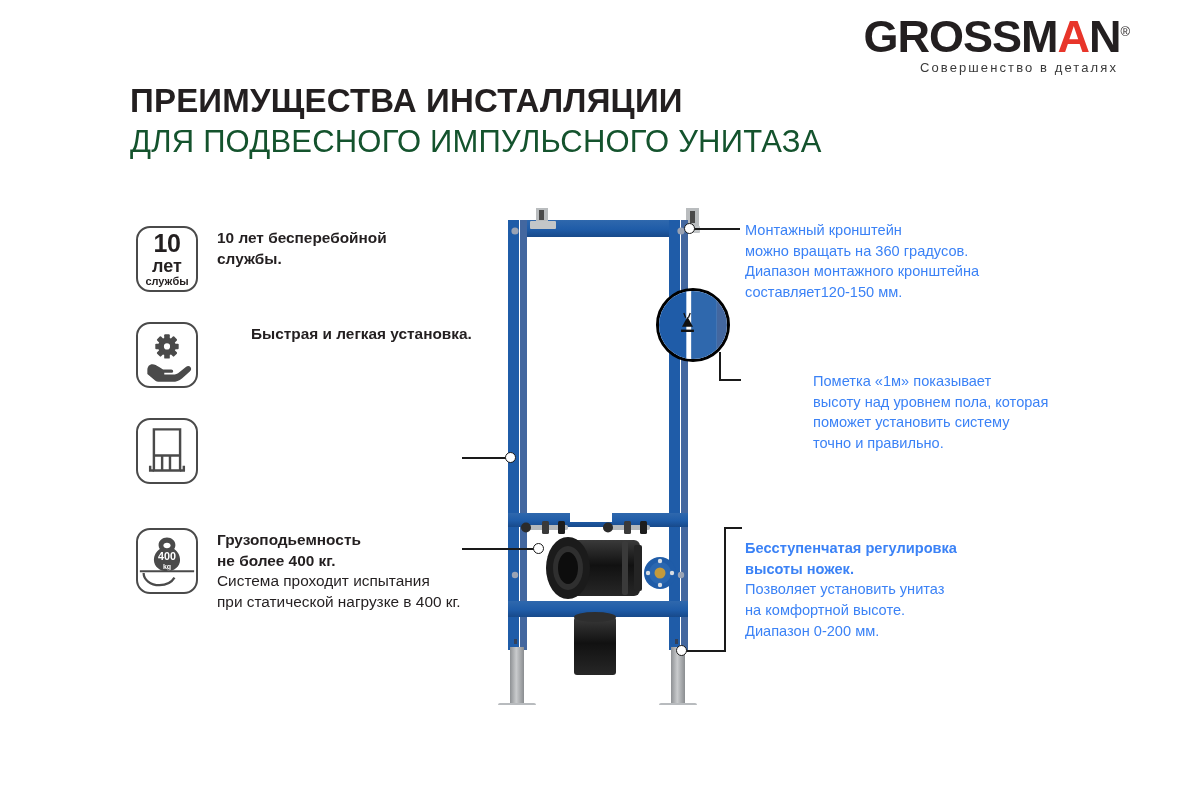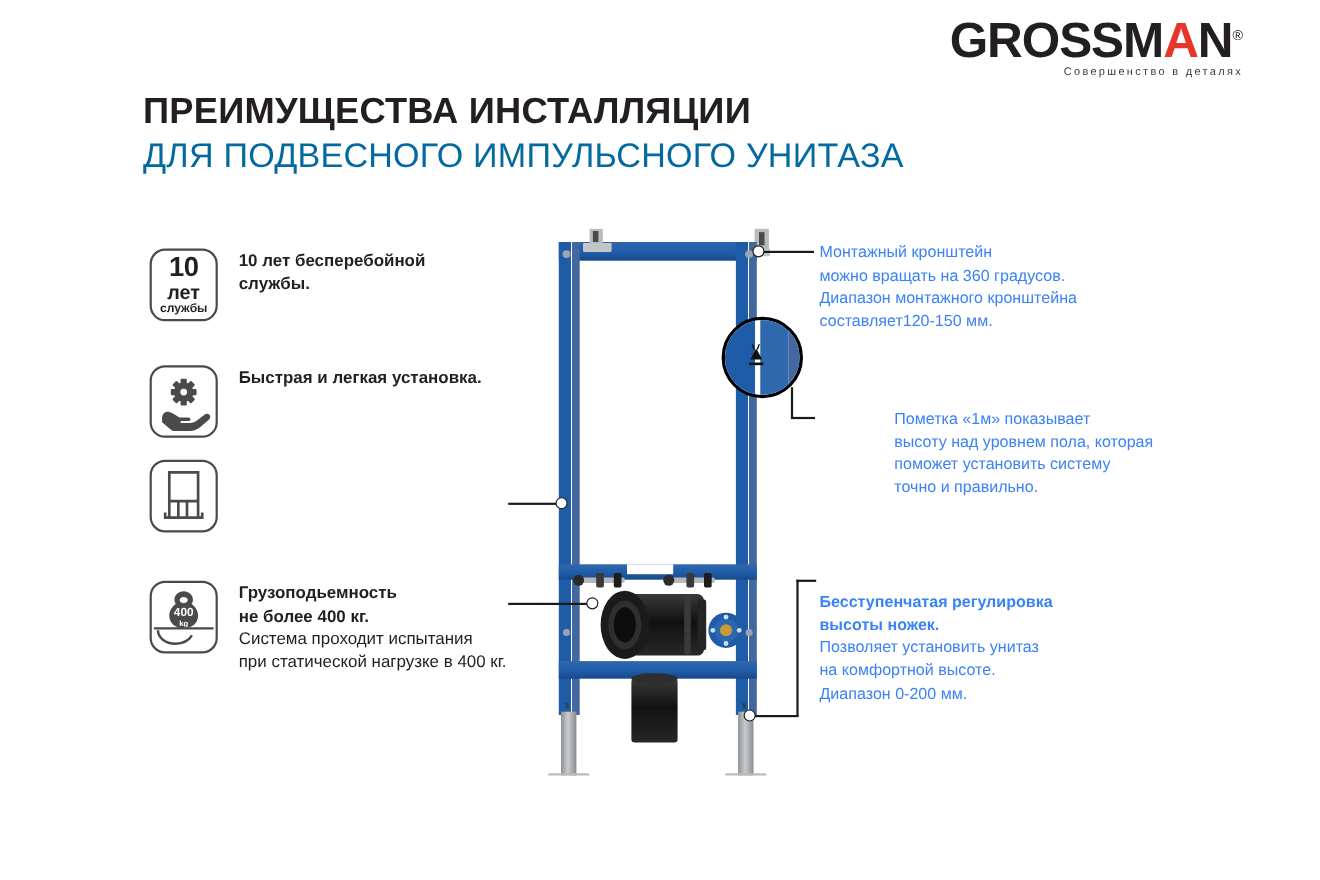--- a/index.html
+++ b/index.html
@@ -38,45 +38,46 @@
     font-family: "Liberation Sans", sans-serif;
   }
   .logo-word .accent { color: #e8352a; }
   .logo-reg {
     font-size: 13px;
     vertical-align: super;
     font-weight: normal;
     letter-spacing: 0;
   }
   .logo-tagline {
-    font-size: 10px;
+    font-size: 13px;
     letter-spacing: 2.1px;
     color: #3a3a3a;
     margin-top: 1px;
+    margin-right: 12px;
   }
 
   
   .title-main {
     position: absolute;
     left: 130px;
     top: 82px;
     font-size: 33px;
     font-weight: bold;
     letter-spacing: 0.2px;
     color: #231f20;
     white-space: nowrap;
   }
   .title-sub {
     position: absolute;
     left: 130px;
     top: 124px;
     font-size: 31px;
     font-weight: 300;
     letter-spacing: 0.2px;
-    color: #0369a1;
+    color: #14532d;
     white-space: nowrap;
   }
 
   
   .feature {
     position: absolute;
     display: flex;
     align-items: flex-start;
   }
   .feat-icon {
@@ -183,21 +184,21 @@
         <div class="let">лет</div>
         <div class="sluzh">службы</div>
       </div>
     </div>
     <div class="feat-text">
       <b>10 лет бесперебойной</b><br>
       <b>службы.</b>
     </div>
   </div>
 
-  <div class="feature" style="left:136px; top:332px;">
+  <div class="feature" style="left:136px; top:322px;gap:34px;">
     <div class="feat-icon">
       <svg class="ico-gear" viewBox="0 0 62 66">
         <g fill="#4a4a4a">
           <path d="M31 14.5a9.5 9.5 0 1 0 0 19 9.5 9.5 0 0 0 0-19zm0 6.2a3.3 3.3 0 1 1 0 6.6 3.3 3.3 0 0 1 0-6.6z"></path>
           <rect x="28" y="11" width="6" height="6" rx="1"></rect>
           <rect x="28" y="31" width="6" height="6" rx="1"></rect>
           <rect x="18.5" y="21" width="6" height="6" rx="1"></rect>
           <rect x="37.5" y="21" width="6" height="6" rx="1"></rect>
           <rect x="21" y="14" width="6" height="6" rx="1" transform="rotate(-45 24 17)"></rect>
           <rect x="35" y="14" width="6" height="6" rx="1" transform="rotate(45 38 17)"></rect>

